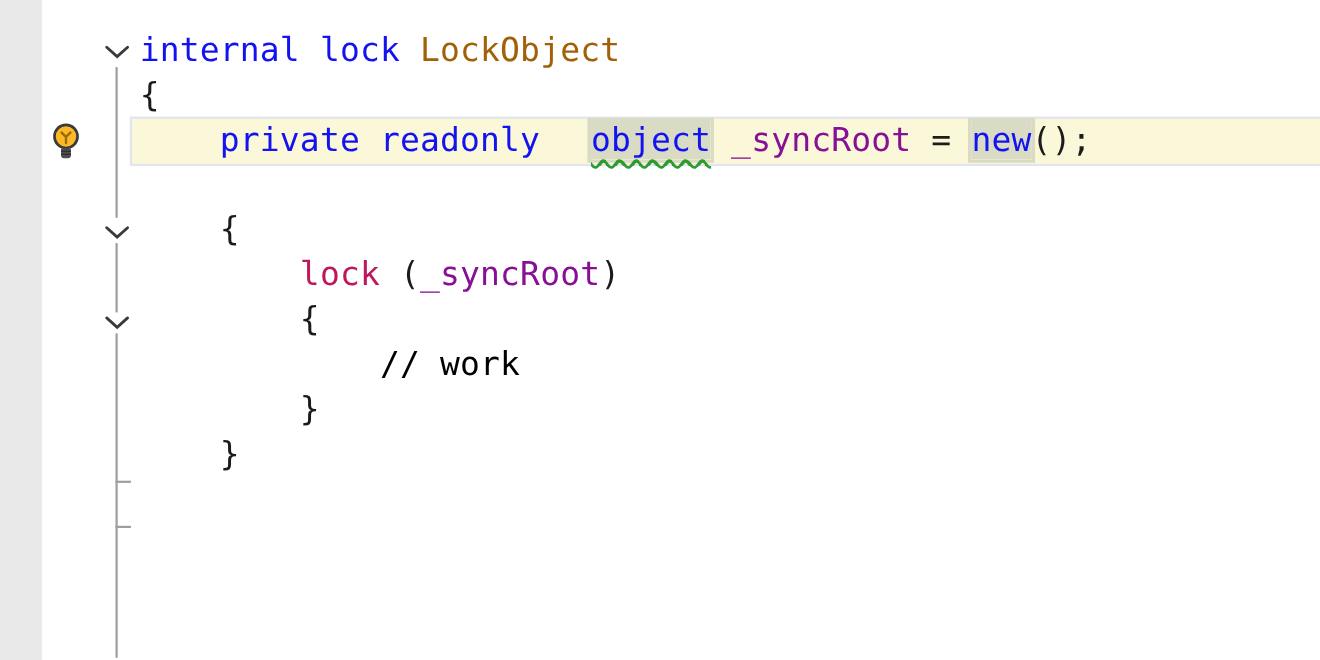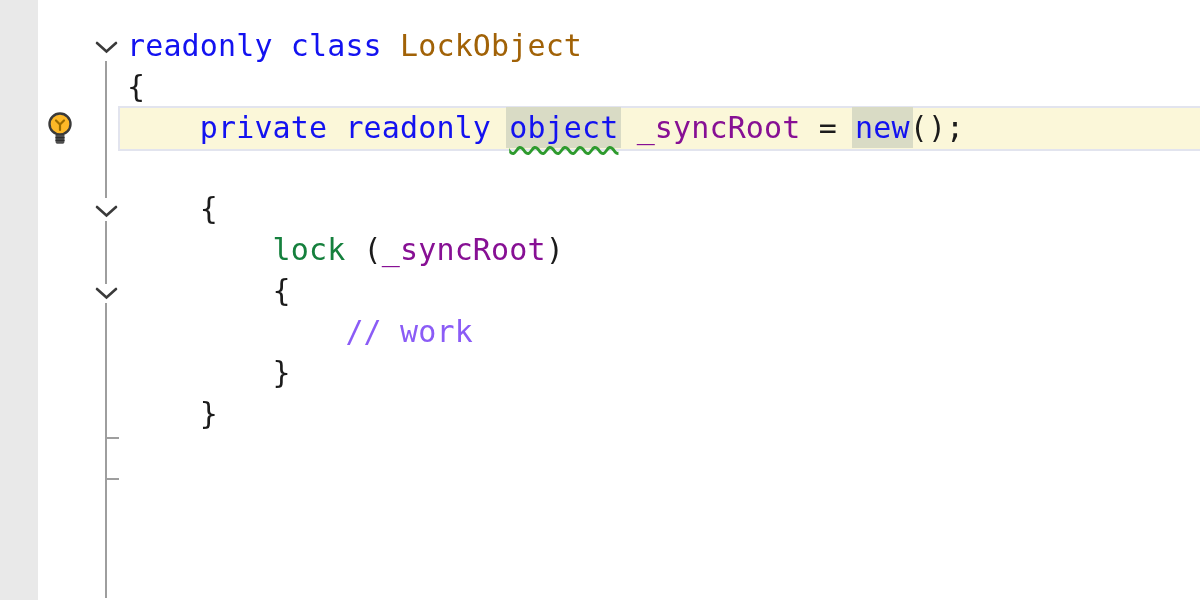--- a/index.html
+++ b/index.html
@@ -56,20 +56,21 @@
     background: #d9dbc5;
     box-shadow: 0 0 0 3px #d9dbc5;
   }
   .squiggle {
     text-decoration: underline;
     text-decoration-style: wavy;
     text-decoration-color: #2e9b2e;
     text-decoration-thickness: 2.5px;
     text-underline-offset: 8px;
     text-decoration-skip-ink: none;
+    margin-left: 28px;
   }
 </style>
 </head>
 <body>
 
 <div class="stage">
 
   <div class="gutter-strip"></div>
 
   <div class="bulb">
@@ -97,25 +98,25 @@
         <path d="M2 3 L11.5 11.5 L21 3" fill="none" stroke="#3a3a3a" stroke-width="2.6" stroke-linecap="round"></path>
       </svg>
   </div>
   <div class="chev chev-3">
     <svg width="23" height="15" viewBox="0 0 23 15">
         <path d="M2 3 L11.5 11.5 L21 3" fill="none" stroke="#3a3a3a" stroke-width="2.6" stroke-linecap="round"></path>
       </svg>
   </div>
 
   <div class="code-area">
-      <div class="code-line"><span style="color: rgb(19, 18, 240);">readonly class </span><span style="color: #a16207;">LockObject</span></div>
+      <div class="code-line"><span style="color: rgb(19, 18, 240);">internal lock </span><span style="color: #a16207;">LockObject</span></div>
       <div class="code-line"><span style="color: rgb(27, 27, 27);">{</span></div>
       <div class="code-line hl"><span style="color: rgb(19, 18, 240);">    private readonly </span><span class="box squiggle" style="color: rgb(19, 18, 240);">object</span><span style="color: rgb(27, 27, 27);"> </span><span style="color: rgb(135, 16, 148);">_syncRoot</span><span style="color: rgb(27, 27, 27);"> = </span><span class="box" style="color: rgb(19, 18, 240);">new</span><span style="color: rgb(27, 27, 27);">();</span></div>
       <div class="code-line"></div>
       <div class="code-line"><span style="color: rgb(27, 27, 27);">    {</span></div>
-      <div class="code-line"><span style="color: #15803d;">        lock</span><span style="color: rgb(27, 27, 27);"> (</span><span style="color: rgb(135, 16, 148);">_syncRoot</span><span style="color: rgb(27, 27, 27);">)</span></div>
+      <div class="code-line"><span style="color: #be185d;">        lock</span><span style="color: rgb(27, 27, 27);"> (</span><span style="color: rgb(135, 16, 148);">_syncRoot</span><span style="color: rgb(27, 27, 27);">)</span></div>
       <div class="code-line"><span style="color: rgb(27, 27, 27);">        {</span></div>
-      <div class="code-line"><span style="color: #8b5cf6;">            // work</span></div>
+      <div class="code-line"><span style="color: #000000;">            // work</span></div>
       <div class="code-line"><span style="color: rgb(27, 27, 27);">        }</span></div>
       <div class="code-line"><span style="color: rgb(27, 27, 27);">    }</span></div>
     </div>
 
 </div>
 
 </body></html>

